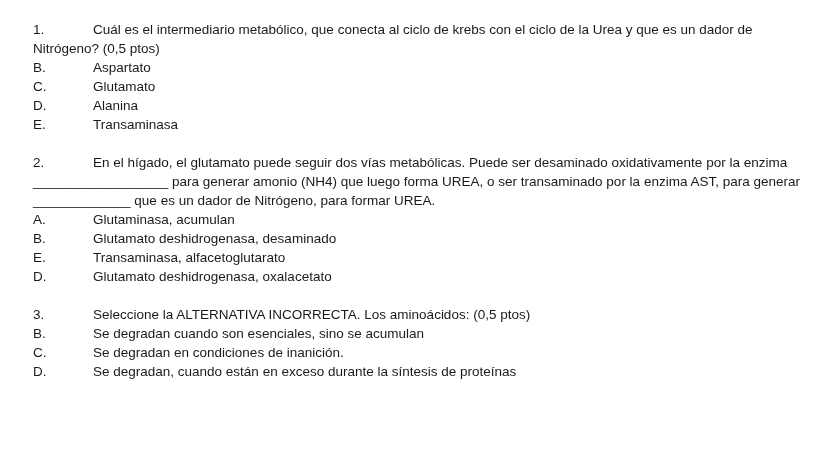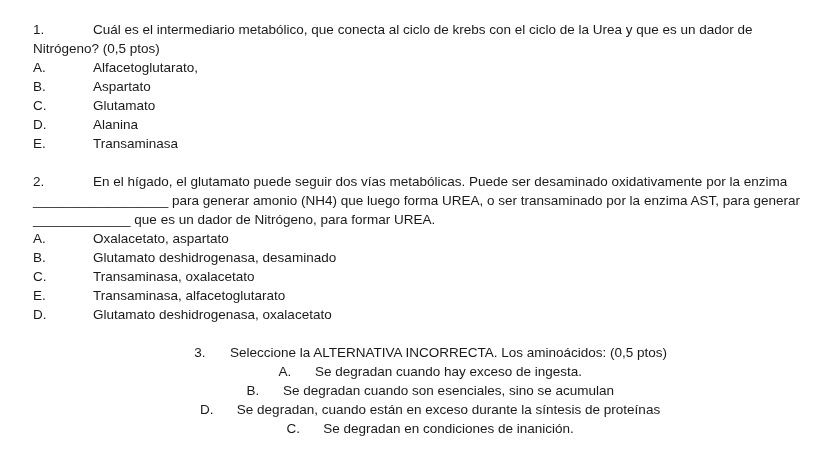--- a/index.html
+++ b/index.html
@@ -14,52 +14,49 @@
     box-sizing: border-box;
     width: 828px;
     height: 466px;
     padding: 20px 24px 0 33px;
     font-family: "Liberation Sans", "DejaVu Sans", sans-serif;
     font-size: 13.5px;
     line-height: 19px;
     color: #1a1a1a;
   }
   .question-block { margin: 0 0 19px 0; }
-  .question-block:last-child { margin-bottom: 0; text-align: center; }
+  .question-block:last-child { margin-bottom: 0; }
   .para { margin: 0; }
   .marker {
     display: inline-block;
     width: 60px;
     vertical-align: baseline;
   }
 </style>
 </head>
 <body>
 
 <div class="doc-page">
 
   <div class="question-block">
     <p class="para"><span class="marker">1.</span><span>Cuál es el intermediario metabólico, que conecta al ciclo de krebs con el ciclo de la Urea y que es un dador de Nitrógeno? (0,5 ptos)</span></p>
-    <p class="para"><span class="marker">A.</span><span>Alfacetoglutarato,</span></p>
     <p class="para"><span class="marker">B.</span><span>Aspartato</span></p>
     <p class="para"><span class="marker">C.</span><span>Glutamato</span></p>
     <p class="para"><span class="marker">D.</span><span>Alanina</span></p>
     <p class="para"><span class="marker">E.</span><span>Transaminasa</span></p>
   </div>
 
   <div class="question-block">
     <p class="para"><span class="marker">2.</span><span>En el hígado, el glutamato puede seguir dos vías metabólicas. Puede ser desaminado oxidativamente por la enzima __________________ para generar amonio (NH4) que luego forma UREA, o ser transaminado por la enzima AST, para generar _____________ que es un dador de Nitrógeno, para formar UREA.</span></p>
-    <p class="para"><span class="marker">A.</span><span>Oxalacetato, aspartato</span></p>
+    <p class="para"><span class="marker">A.</span><span>Glutaminasa, acumulan</span></p>
     <p class="para"><span class="marker">B.</span><span>Glutamato deshidrogenasa, desaminado</span></p>
-    <p class="para"><span class="marker">C.</span><span>Transaminasa, oxalacetato</span></p>
     <p class="para"><span class="marker">E.</span><span>Transaminasa, alfacetoglutarato</span></p>
     <p class="para"><span class="marker">D.</span><span>Glutamato deshidrogenasa, oxalacetato</span></p>
   </div>
 
   <div class="question-block">
     <p class="para"><span class="marker">3.</span><span>Seleccione la ALTERNATIVA INCORRECTA. Los aminoácidos: (0,5 ptos)</span></p>
-    <p class="para"><span class="marker">A.</span><span>Se degradan cuando hay exceso de ingesta.</span></p>
     <p class="para"><span class="marker">B.</span><span>Se degradan cuando son esenciales, sino se acumulan</span></p>
+    <p class="para"><span class="marker">C.</span><span>Se degradan en condiciones de inanición.</span></p>
     <p class="para"><span class="marker">D.</span><span>Se degradan, cuando están en exceso durante la síntesis de proteínas</span></p>
-    <p class="para"><span class="marker">C.</span><span>Se degradan en condiciones de inanición.</span></p>
   </div>
 
 </div>
 
 </body></html>

